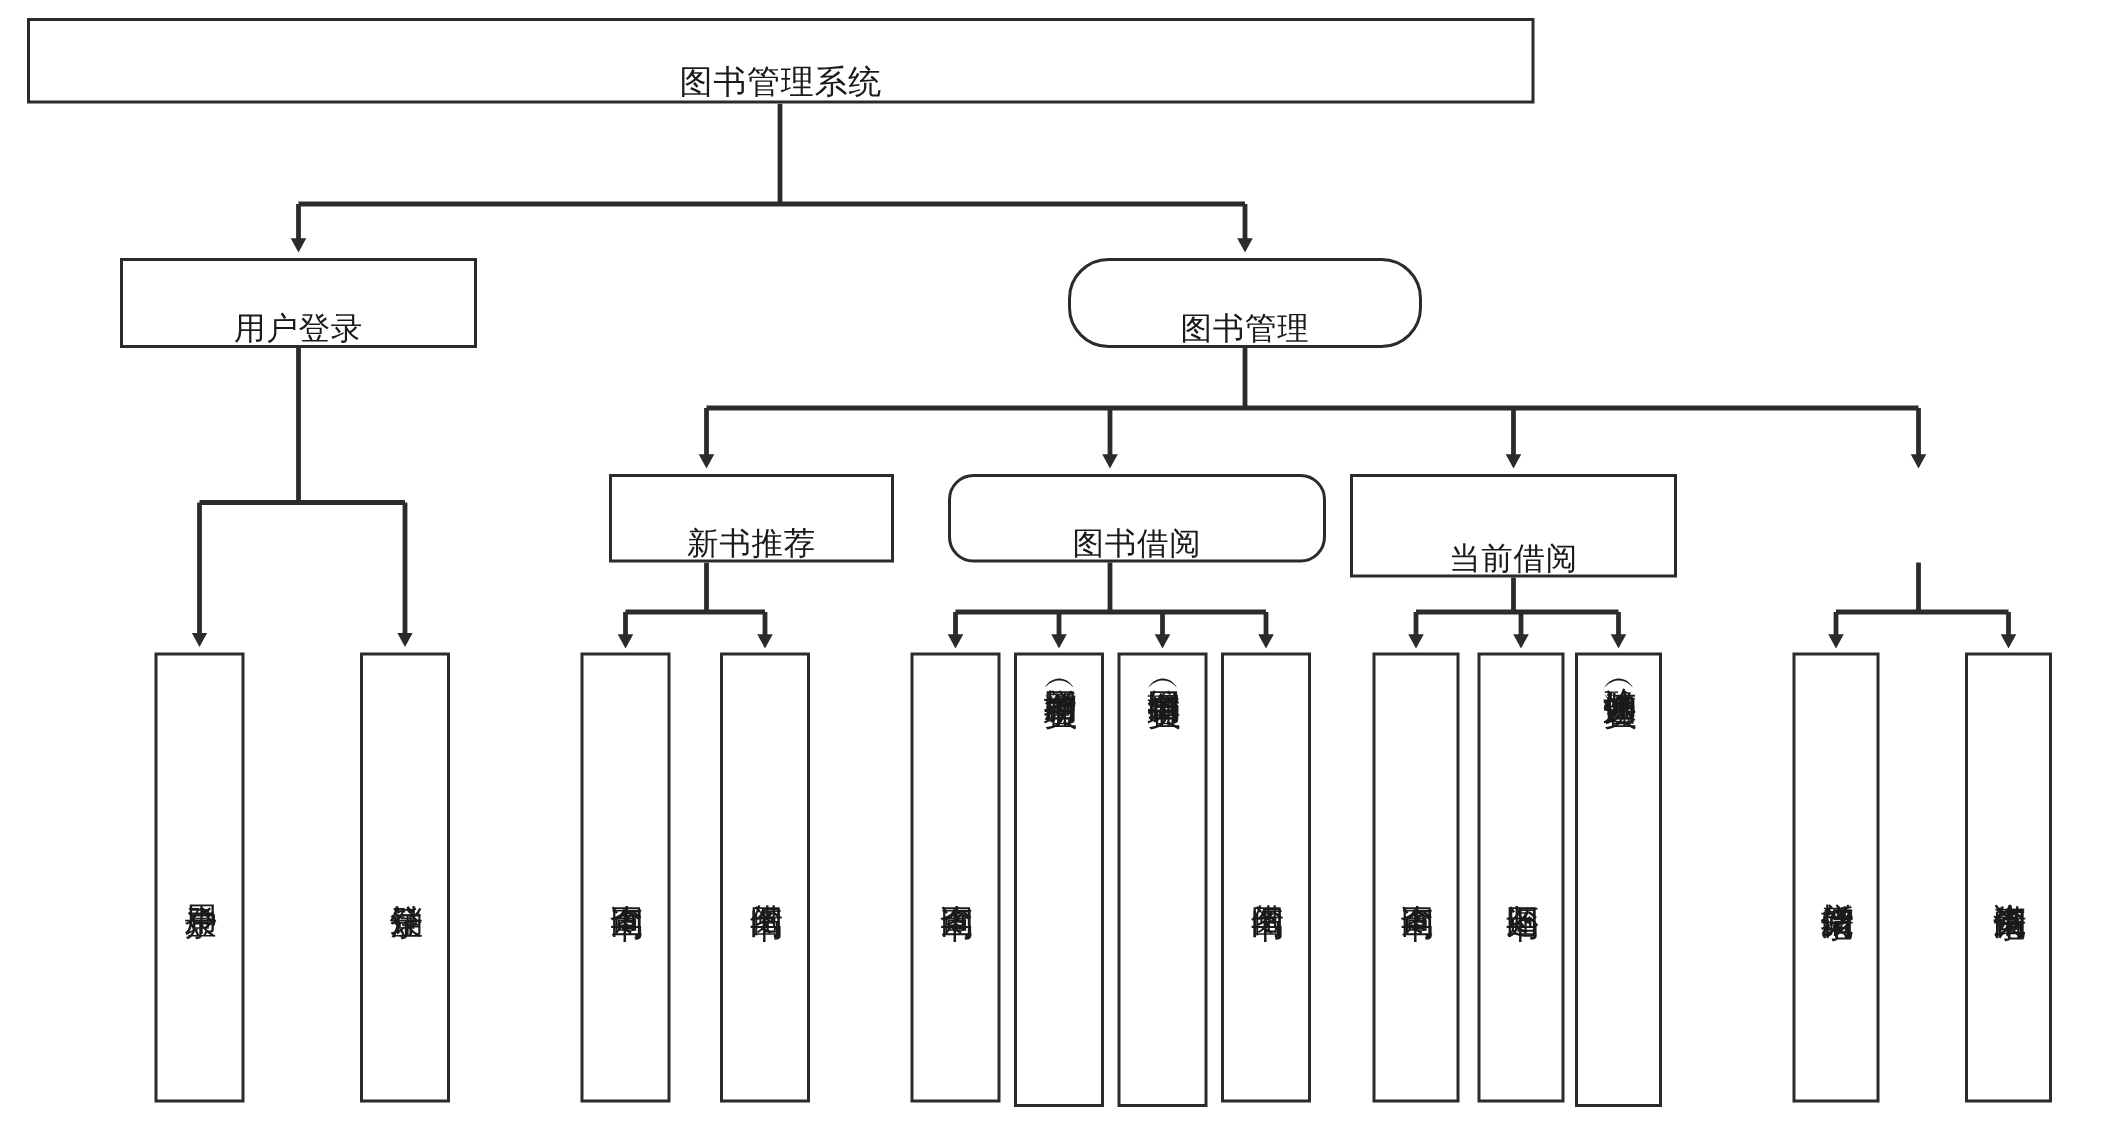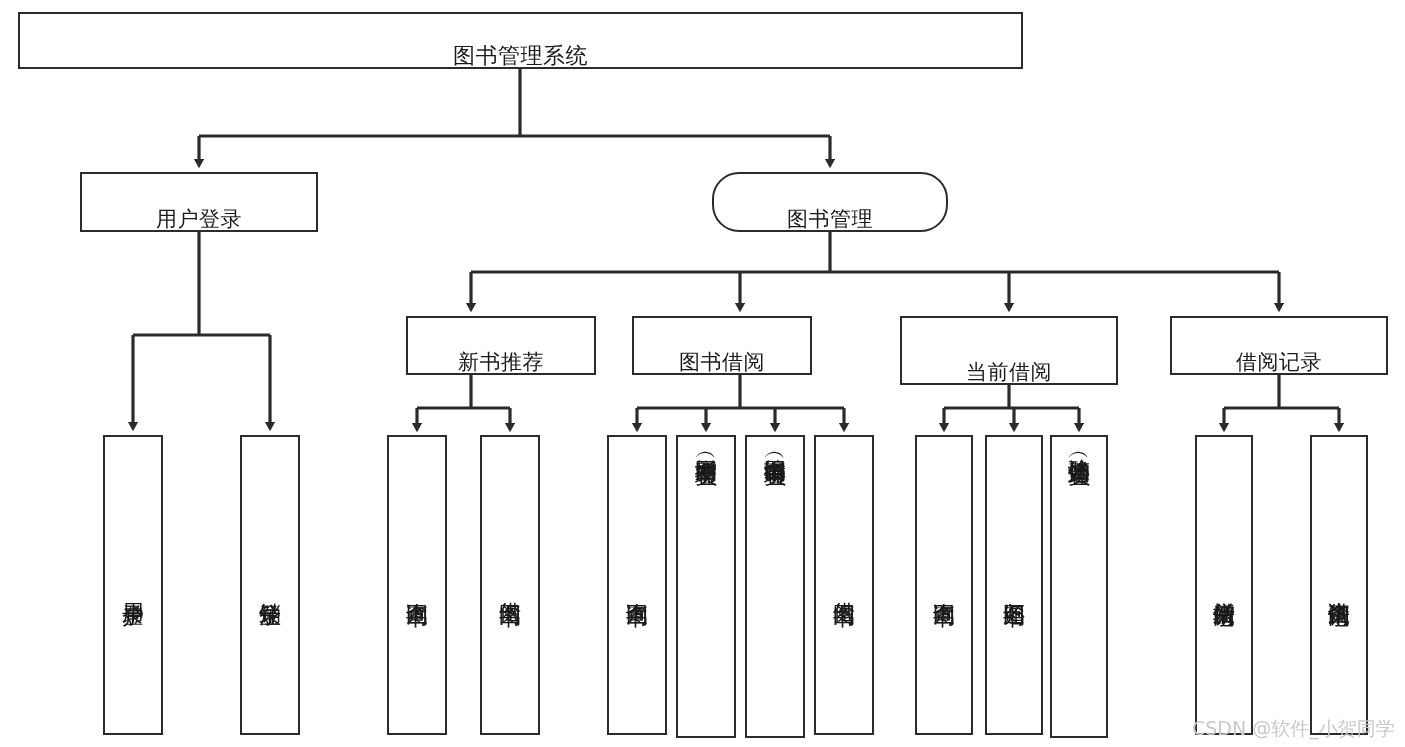--- a/index.html
+++ b/index.html
@@ -143,31 +143,28 @@
   </div>
 
   <div class="node node-h" style="left:712px; top:172px; width:236px; height:60px;border-radius:27px;">
     <span class="label">图书管理</span>
   </div>
 
   <div class="node node-h" style="left:362px; top:316px; width:190px; height:59px;margin-left:44px;">
     <span class="label">新书推荐</span>
   </div>
 
-  <div class="node node-h" style="left:632px; top:316px; width:180px; height:59px;">
+  <div class="node node-h" style="left:632px; top:316px; width:252px; height:59px;border-radius:17px;">
     <span class="label">图书借阅</span>
   </div>
 
   <div class="node node-h" style="left:900px; top:316px; width:218px; height:69px;">
     <span class="label">当前借阅</span>
   </div>
 
-  <div class="node node-h" style="left:1170px; top:316px; width:218px; height:59px;">
-    <span class="label">借阅记录</span>
-  </div>
 
   <div class="node node-v center" style="left:103px; top:435px; width:60px; height:300px;">
     <span class="label">用户登录</span>
   </div>
 
   <div class="node node-v center" style="left:240px; top:435px; width:60px; height:300px;">
     <span class="label">注销登录</span>
   </div>
 
   <div class="node node-v center" style="left:387px; top:435px; width:60px; height:300px;">
@@ -207,15 +204,14 @@
   </div>
 
   <div class="node node-v center" style="left:1195px; top:435px; width:58px; height:300px;">
     <span class="label">新增借阅记录</span>
   </div>
 
   <div class="node node-v center" style="left:1310px; top:435px; width:58px; height:300px;">
     <span class="label">查询借阅记录</span>
   </div>
 
-  <div class="watermark" style="left:1192px; top:716px;">CSDN @软件_小贺同学</div>
 
 </div>
 
 </body></html>

